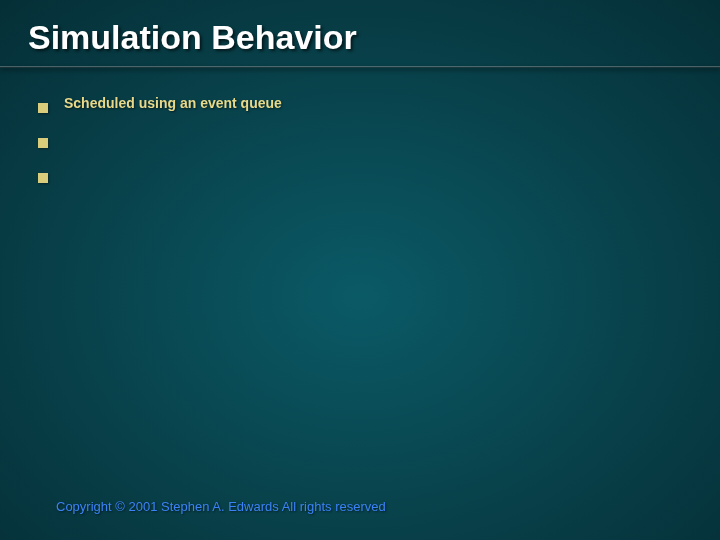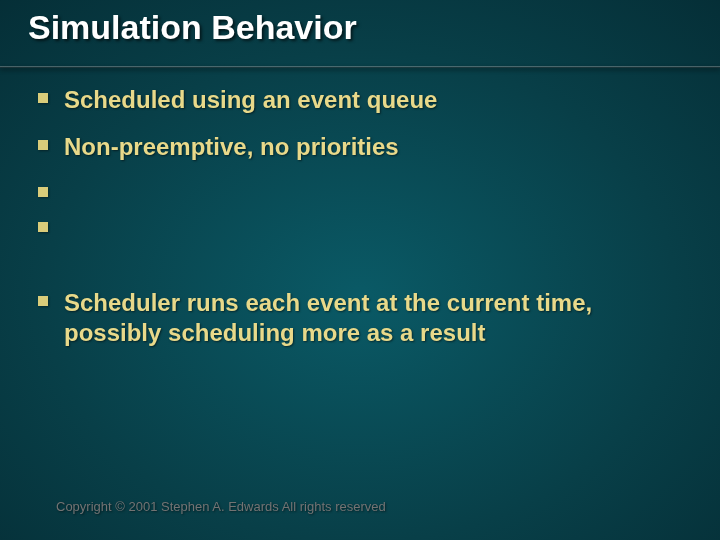--- a/index.html
+++ b/index.html
@@ -7,21 +7,21 @@
   body {
     background: radial-gradient(ellipse 900px 700px at 50% 55%, #0a5a66 0%, #083f48 35%, #042a32 65%, #011a20 100%);
     font-family: Arial, Helvetica, sans-serif;
     color: #e8d98a;
     position: relative;
   }
   .slide {
     width: 720px;
     height: 540px;
     position: relative;
-    padding: 8px 28px 0 28px;
+    padding: 18px 28px 0 28px;
     border-radius: 9px;
   }
   .title {
     color: #ffffff;
     font-size: 34px;
     font-weight: bold;
     text-shadow: 2px 2px 3px rgba(0,0,0,0.6);
     margin-bottom: 6px;
   }
   .rule {
@@ -49,66 +49,58 @@
     width: 10px;
     height: 10px;
     background: #d9cc7a;
     margin-top: 8px;
     margin-right: 16px;
     flex-shrink: 0;
     box-shadow: 1px 1px 2px rgba(0,0,0,0.4);
   }
   .bullet-text {
     color: #e8d98a;
-    font-size: 24px;
+    font-size: 14px;
     font-weight: bold;
     line-height: 1.25;
     text-shadow: 1px 1px 2px rgba(0,0,0,0.5);
     max-width: 610px;
   }
   .footer {
     position: absolute;
     left: 56px;
     bottom: 26px;
-    color: #737373;
+    color: #3b82f6;
     font-size: 13px;
     text-shadow: 1px 1px 2px rgba(0,0,0,0.5);
   }
 </style>
 </head>
 <body>
 
 <div class="slide">
 
   <div class="title">Simulation Behavior</div>
 
   <div class="rule"></div>
 
   <div class="content">
 
     <div class="bullet-item">
       <div class="bullet-mark"></div>
       <div class="bullet-text">Scheduled using an event queue</div>
     </div>
 
-    <div class="bullet-item">
-      <div class="bullet-mark"></div>
-      <div class="bullet-text">Non-preemptive, no priorities</div>
-    </div>
 
     <div class="bullet-item">
       <div class="bullet-mark"></div>
     </div>
 
     <div class="bullet-item">
       <div class="bullet-mark"></div>
     </div>
 
-    <div class="bullet-item gap">
-      <div class="bullet-mark"></div>
-      <div class="bullet-text">Scheduler runs each event at the current time, possibly scheduling more as a result</div>
-    </div>
 
   </div>
 
   <div class="footer">Copyright © 2001 Stephen A. Edwards  All rights reserved</div>
 
 </div>
 
 </body></html>

